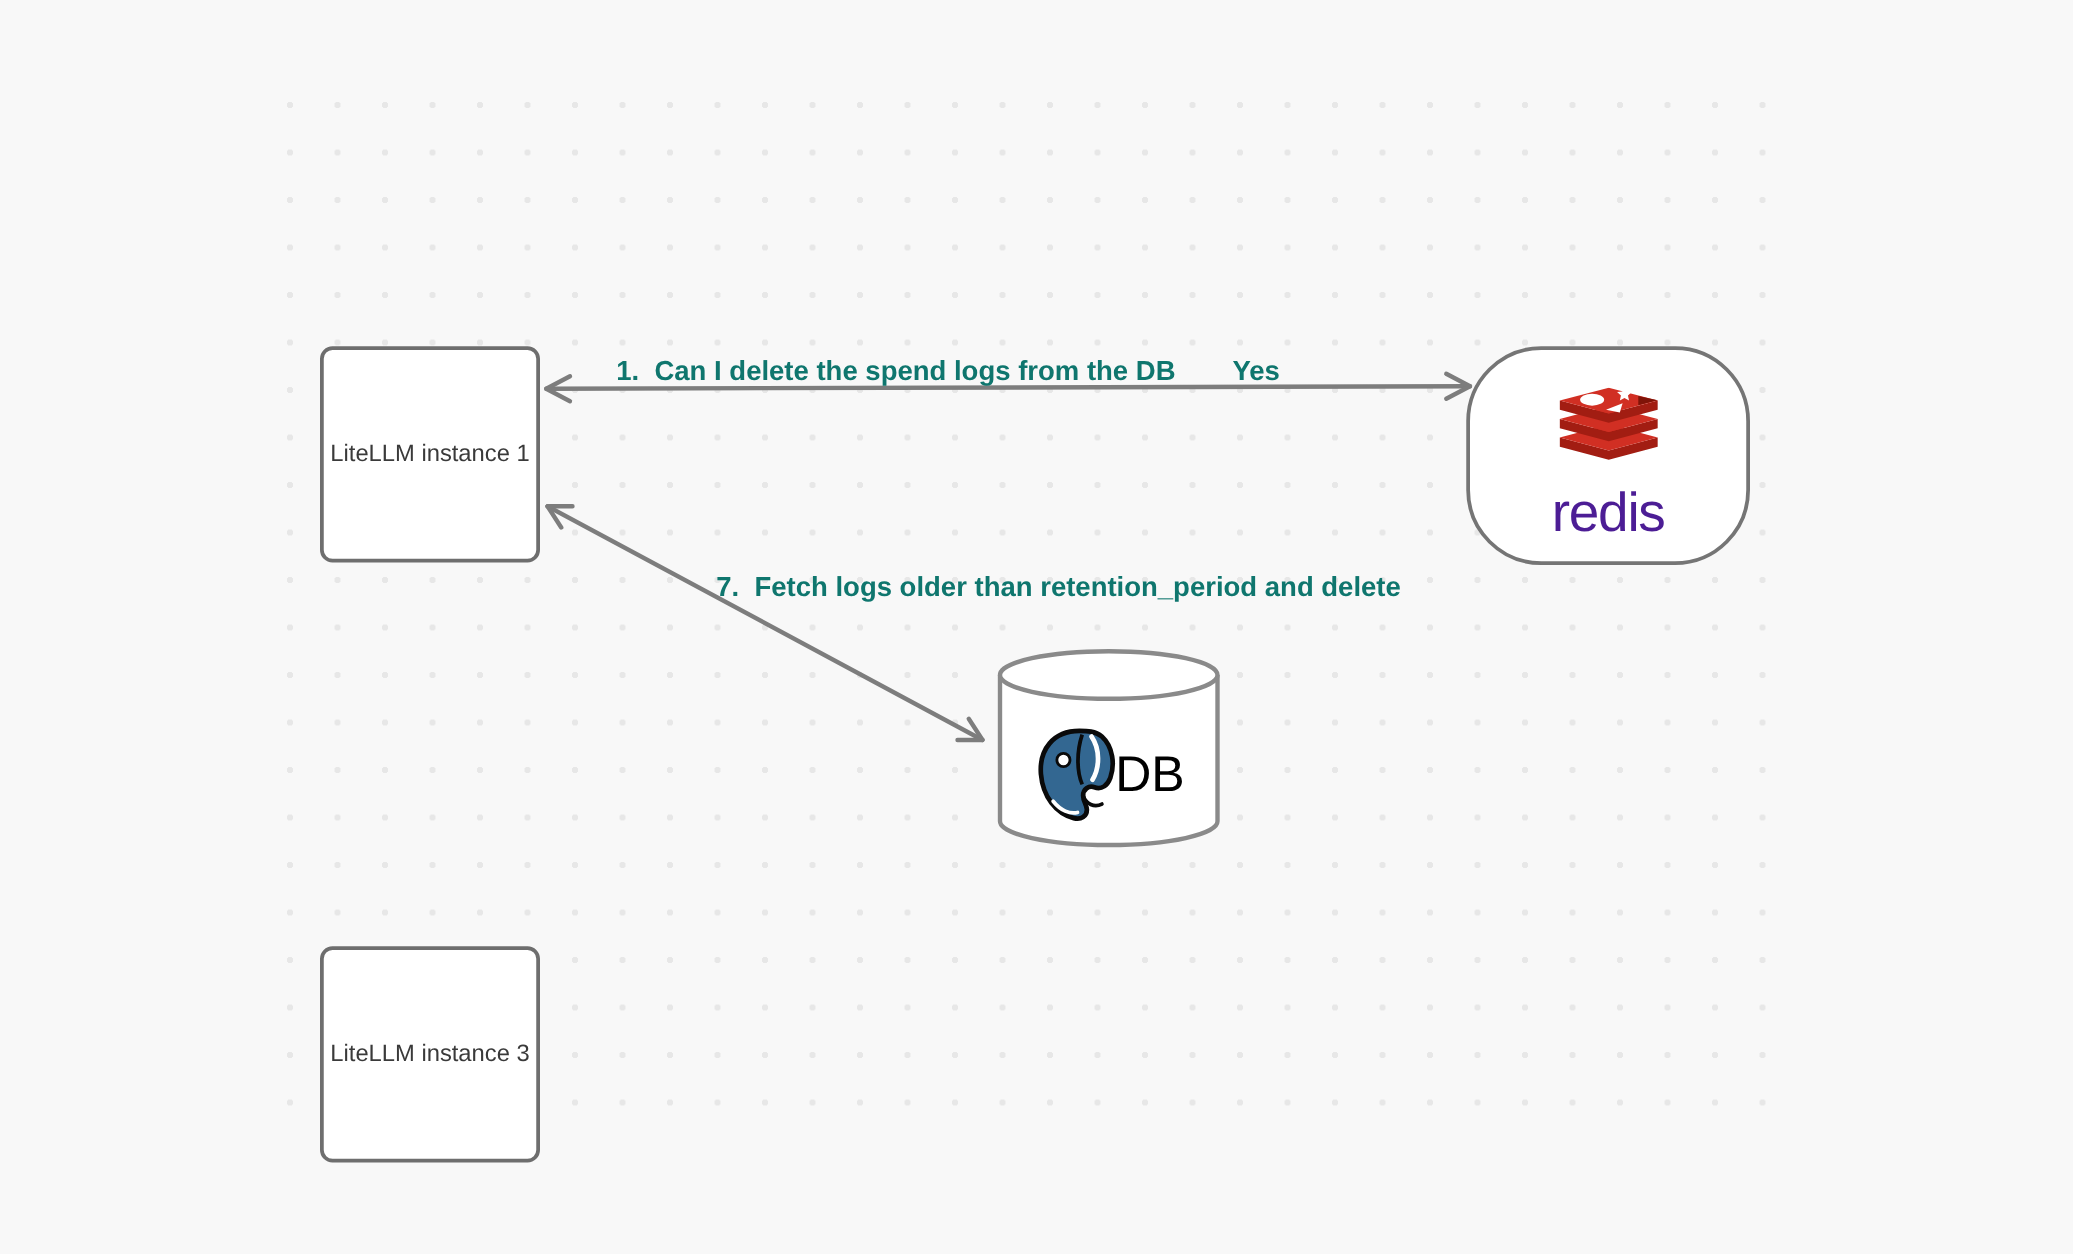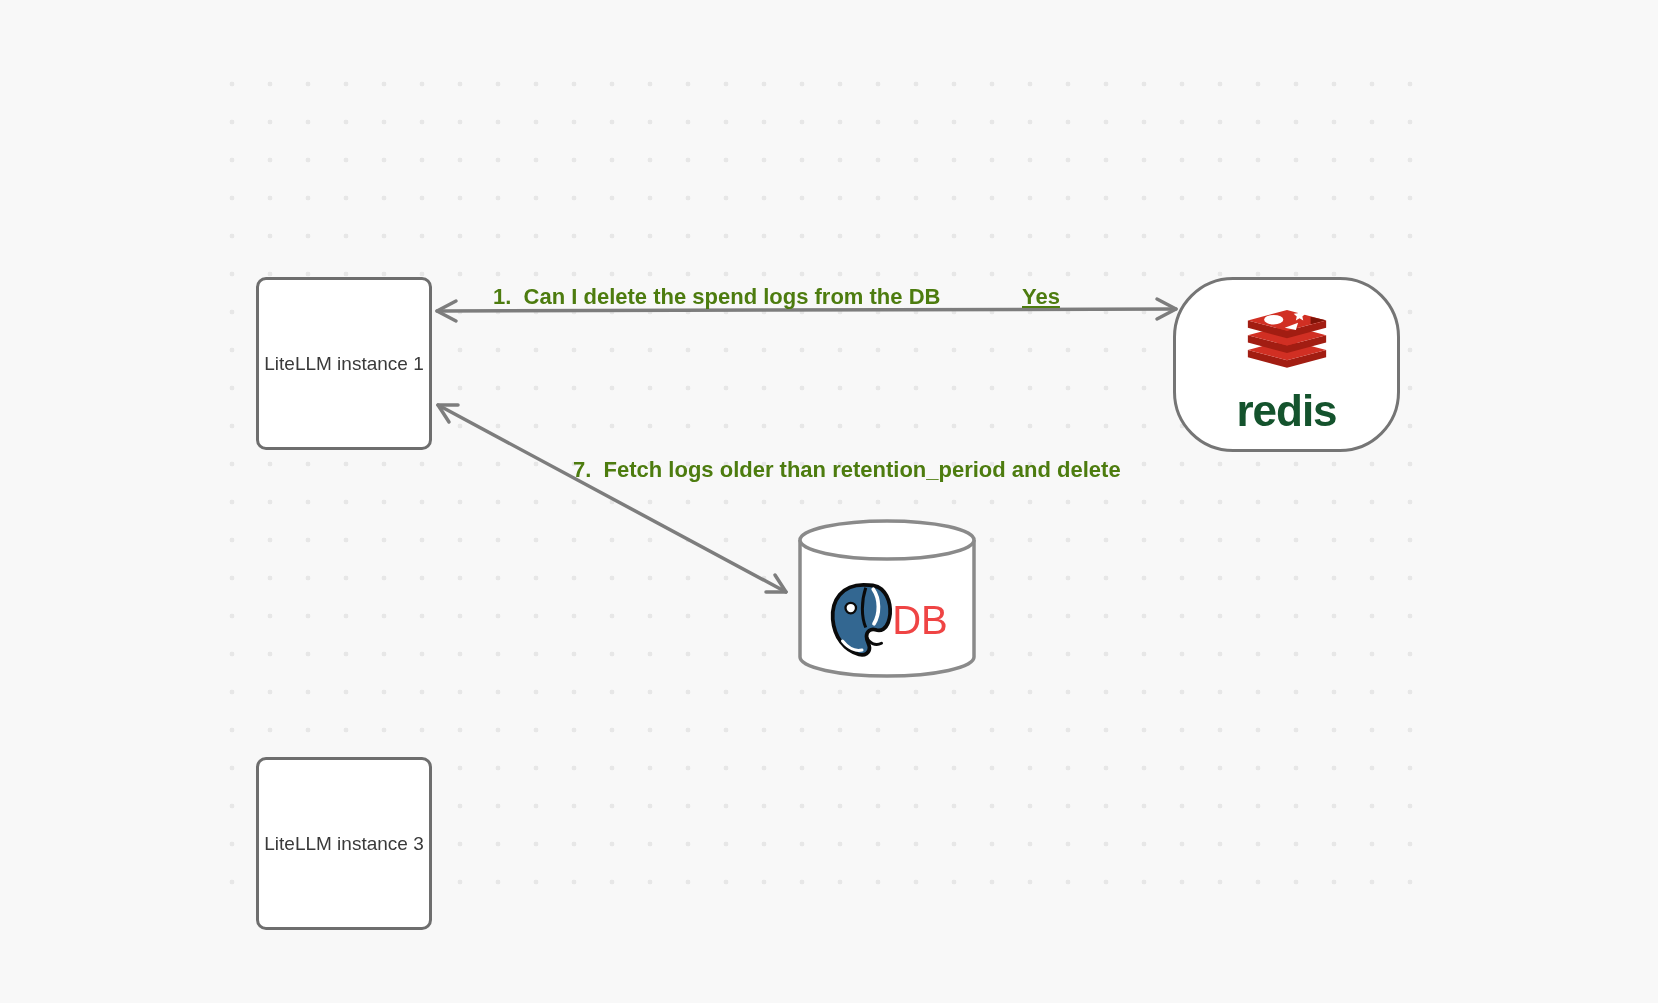--- a/index.html
+++ b/index.html
@@ -44,53 +44,53 @@
   .redis-node{
     left:1173px;top:277px;width:227px;height:175px;
     border-radius:60px;
     border-color:#757575;
     flex-direction:column;
     justify-content:flex-start;
     padding-top:30px;
   }
   .redis-wordmark{
     font-size:44px;
-    font-weight:700;
+    font-weight:400;
     letter-spacing:-1px;
-    color:#14532d;
+    color:#4c1d95;
     line-height:1;
     margin-top:2px;
   }
   .cylinder-wrap{
     position:absolute;
     left:797px;top:518px;width:180px;height:162px;
   }
   .cylinder-svg{position:absolute;left:0;top:0;}
   .db-content{
     position:absolute;
     left:0;top:60px;width:180px;height:84px;
     display:flex;align-items:center;justify-content:center;
   }
   .db-label{
     font-size:40px;
     font-weight:500;
-    color:#ef4444;
+    color:#000000;
     line-height:1;
     margin-left:-6px;
   }
   .edge-label{
     position:absolute;
     font-size:22px;
     font-weight:700;
-    color:#4d7c0f;
+    color:#0f766e;
     white-space:pre;
     line-height:24px;
   }
   .edge-label-1{left:493px;top:285px;}
-  .edge-label-yes{left:1022px;top:285px;text-decoration:underline;}
+  .edge-label-yes{left:986px;top:285px;}
   .edge-label-2{left:573px;top:458px;}
 </style>
 </head>
 <body>
 
 <div class="canvas">
 
   <div class="dot-grid"></div>
 
   <svg class="edges-svg" viewBox="0 0 1658 1003" fill="none" stroke="#7d7d7d" stroke-width="3.5" stroke-linecap="round" stroke-linejoin="round">

